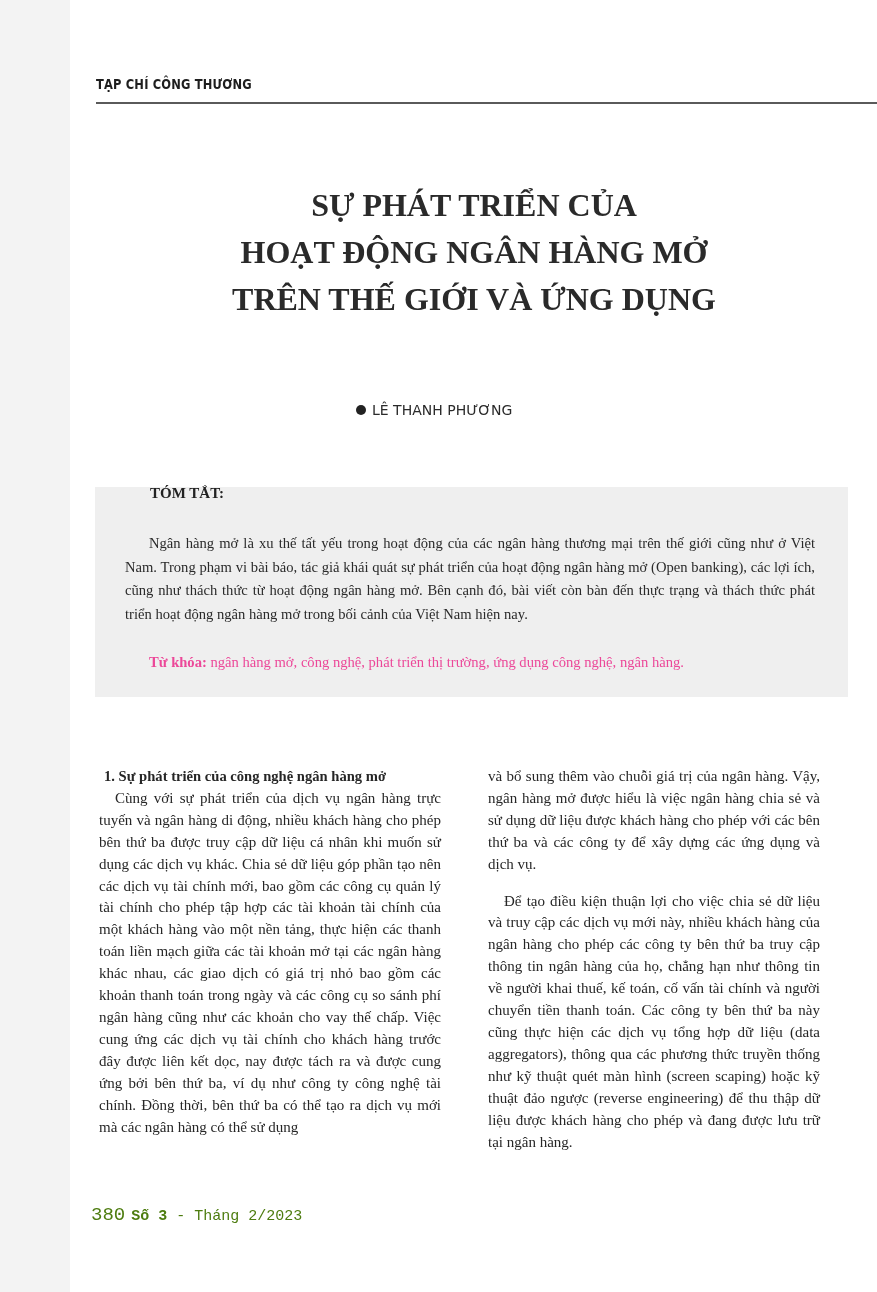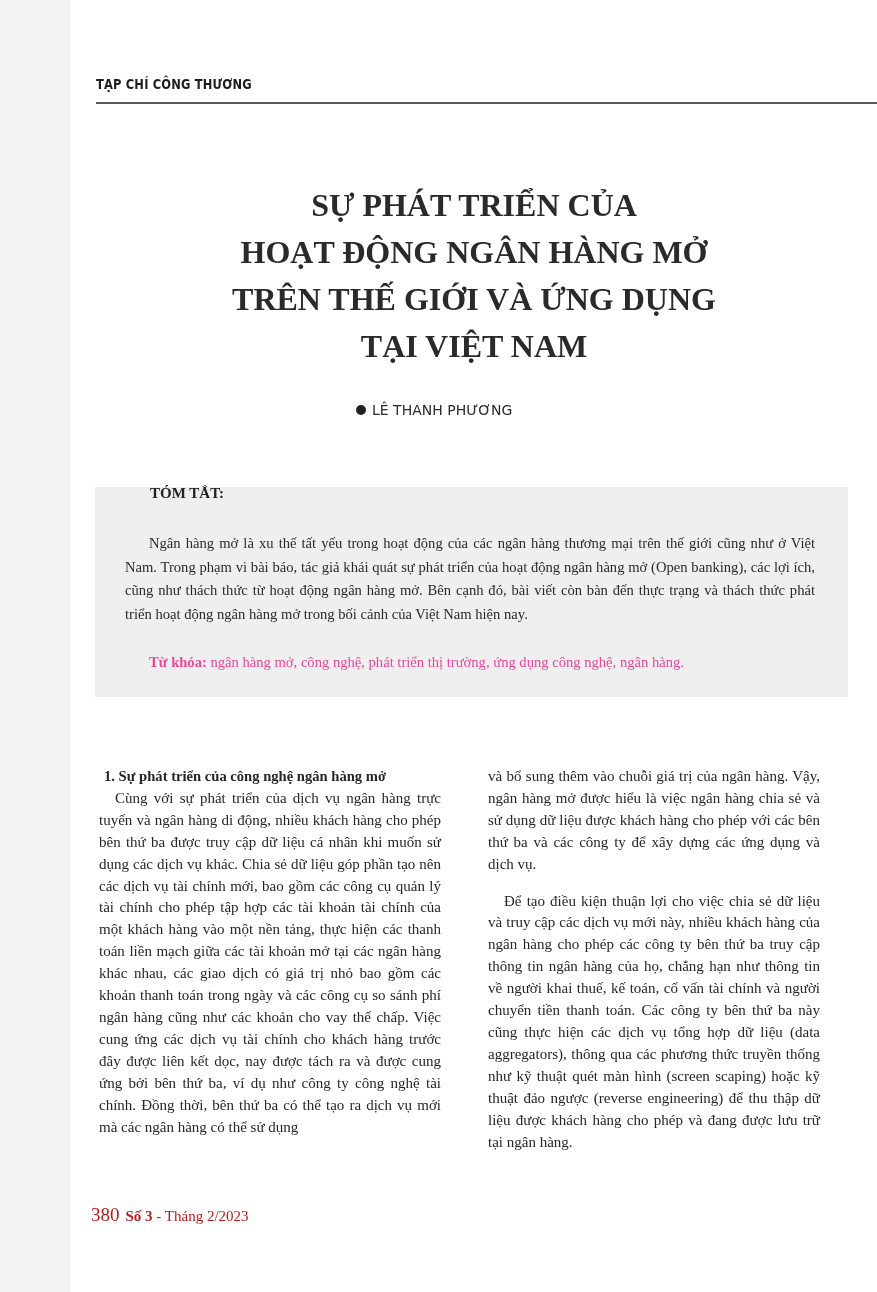--- a/index.html
+++ b/index.html
@@ -122,41 +122,40 @@
     .para {
       margin: 0;
       text-align: justify;
       text-indent: 16px;
     }
     .para.noindent { text-indent: 0; }
     .para + .para { margin-top: 15px; }
     .footer {
       position: absolute;
       left: 91px; top: 1204px;
-      font-family: Liberation Serif, serif;
+      font-family: Liberation Mono, monospace;
       font-size: 15px;
-      color: #b91c1c;
+      color: #4d7c0f;
       white-space: nowrap;
     }
     .footer .page-num { font-size: 19px; margin-right: 6px; font-weight: normal; }
     .footer .issue { font-weight: bold; }
   </style>
 </head>
 <body>
 
 <div class="left-strip"></div>
 
 <div class="running-header">TẠP CHÍ CÔNG THƯƠNG</div>
 <div class="header-rule"></div>
 
 <h1 class="title">
   <span>SỰ PHÁT TRIỂN CỦA</span>
   <span>HOẠT ĐỘNG NGÂN HÀNG MỞ</span>
   <span>TRÊN THẾ GIỚI VÀ ỨNG DỤNG</span>
-  <span>TẠI VIỆT NAM</span>
 </h1>
 
 <div class="author">
   <span class="bullet"></span><span>LÊ THANH PHƯƠNG</span>
 </div>
 
 <div class="abstract-box"></div>
 <div class="abstract-heading">TÓM TẮT:</div>
 <p class="abstract-text">Ngân hàng mở là xu thế tất yếu trong hoạt động của các ngân hàng thương mại trên thế giới cũng như ở Việt Nam. Trong phạm vi bài báo, tác giả khái quát sự phát triển của hoạt động ngân hàng mở (Open banking), các lợi ích, cũng như thách thức từ hoạt động ngân hàng mở. Bên cạnh đó, bài viết còn bàn đến thực trạng và thách thức phát triển hoạt động ngân hàng mở trong bối cảnh của Việt Nam hiện nay.</p>
 <div class="keywords">

